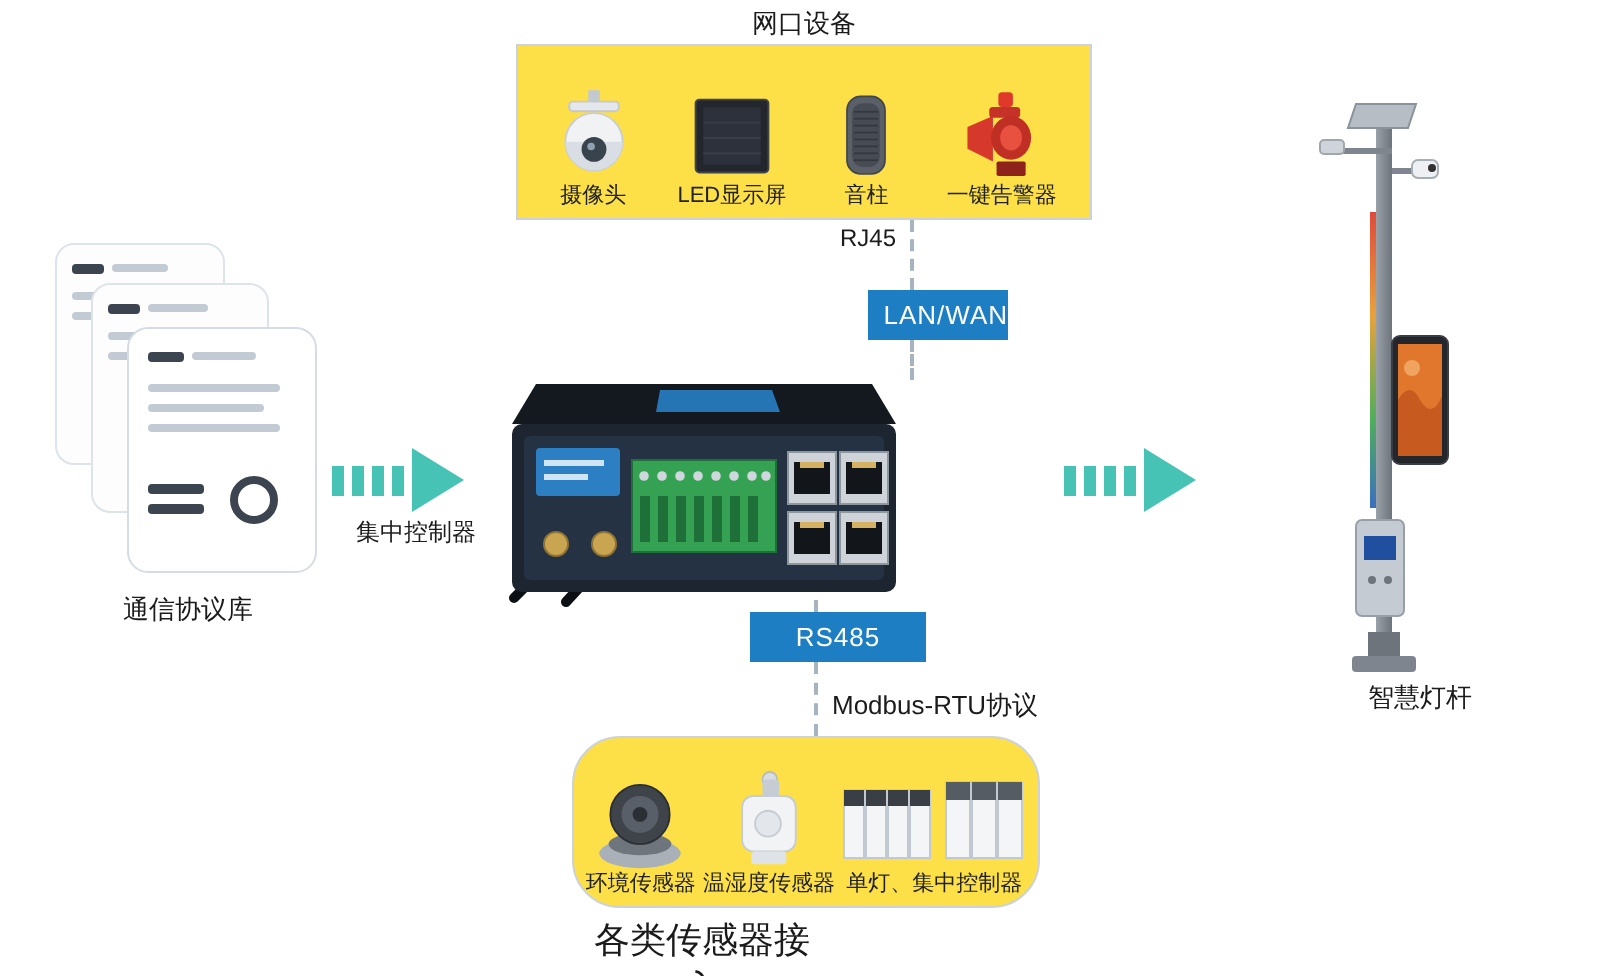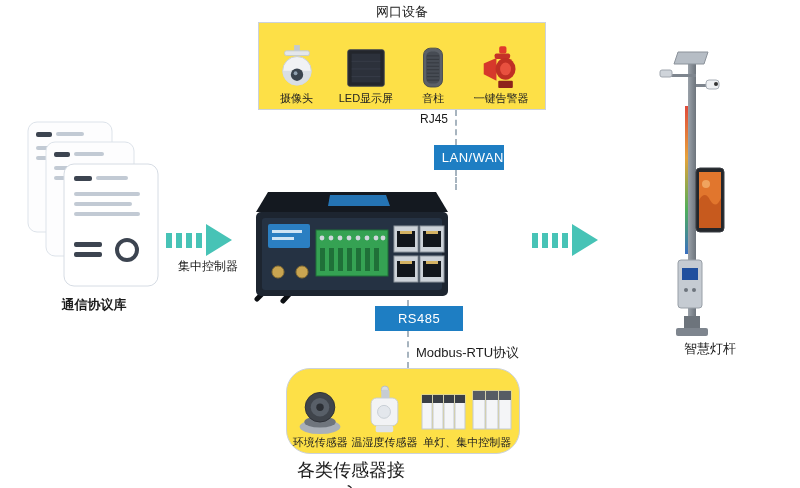--- a/index.html
+++ b/index.html
@@ -120,21 +120,21 @@
     <rect x="40" y="44" width="94" height="122" rx="10" fill="#ffffff" stroke="#d6dce4"></rect>
     <rect x="50" y="56" width="18" height="5" rx="2" fill="#3c4450"></rect>
     <rect x="72" y="56" width="32" height="4" rx="2" fill="#c2cad4"></rect>
     <rect x="50" y="72" width="66" height="4" rx="2" fill="#c2cad4"></rect>
     <rect x="50" y="82" width="58" height="4" rx="2" fill="#c2cad4"></rect>
     <rect x="50" y="92" width="66" height="4" rx="2" fill="#c2cad4"></rect>
     <rect x="50" y="122" width="28" height="5" rx="2" fill="#3c4450"></rect>
     <rect x="50" y="132" width="28" height="5" rx="2" fill="#3c4450"></rect>
     <circle cx="103" cy="130" r="10" fill="none" stroke="#3c4450" stroke-width="4"></circle>
   </svg>
-  <div class="label" style="left:28px;top:296px;width:132px;text-align:center;font-weight:bold;">通信协议库</div>
+  <div class="label" style="left:28px;top:296px;width:132px;text-align:center;">通信协议库</div>
 
   <div class="arrow" style="left:166px;top:224px;">
     <span class="dash"></span>
     <span class="dash"></span>
     <span class="dash"></span>
     <span class="dash"></span>
     <span class="head"></span>
   </div>
   <div class="label" style="left:158px;top:258px;width:100px;text-align:center;font-size:12px;">集中控制器</div>
 

